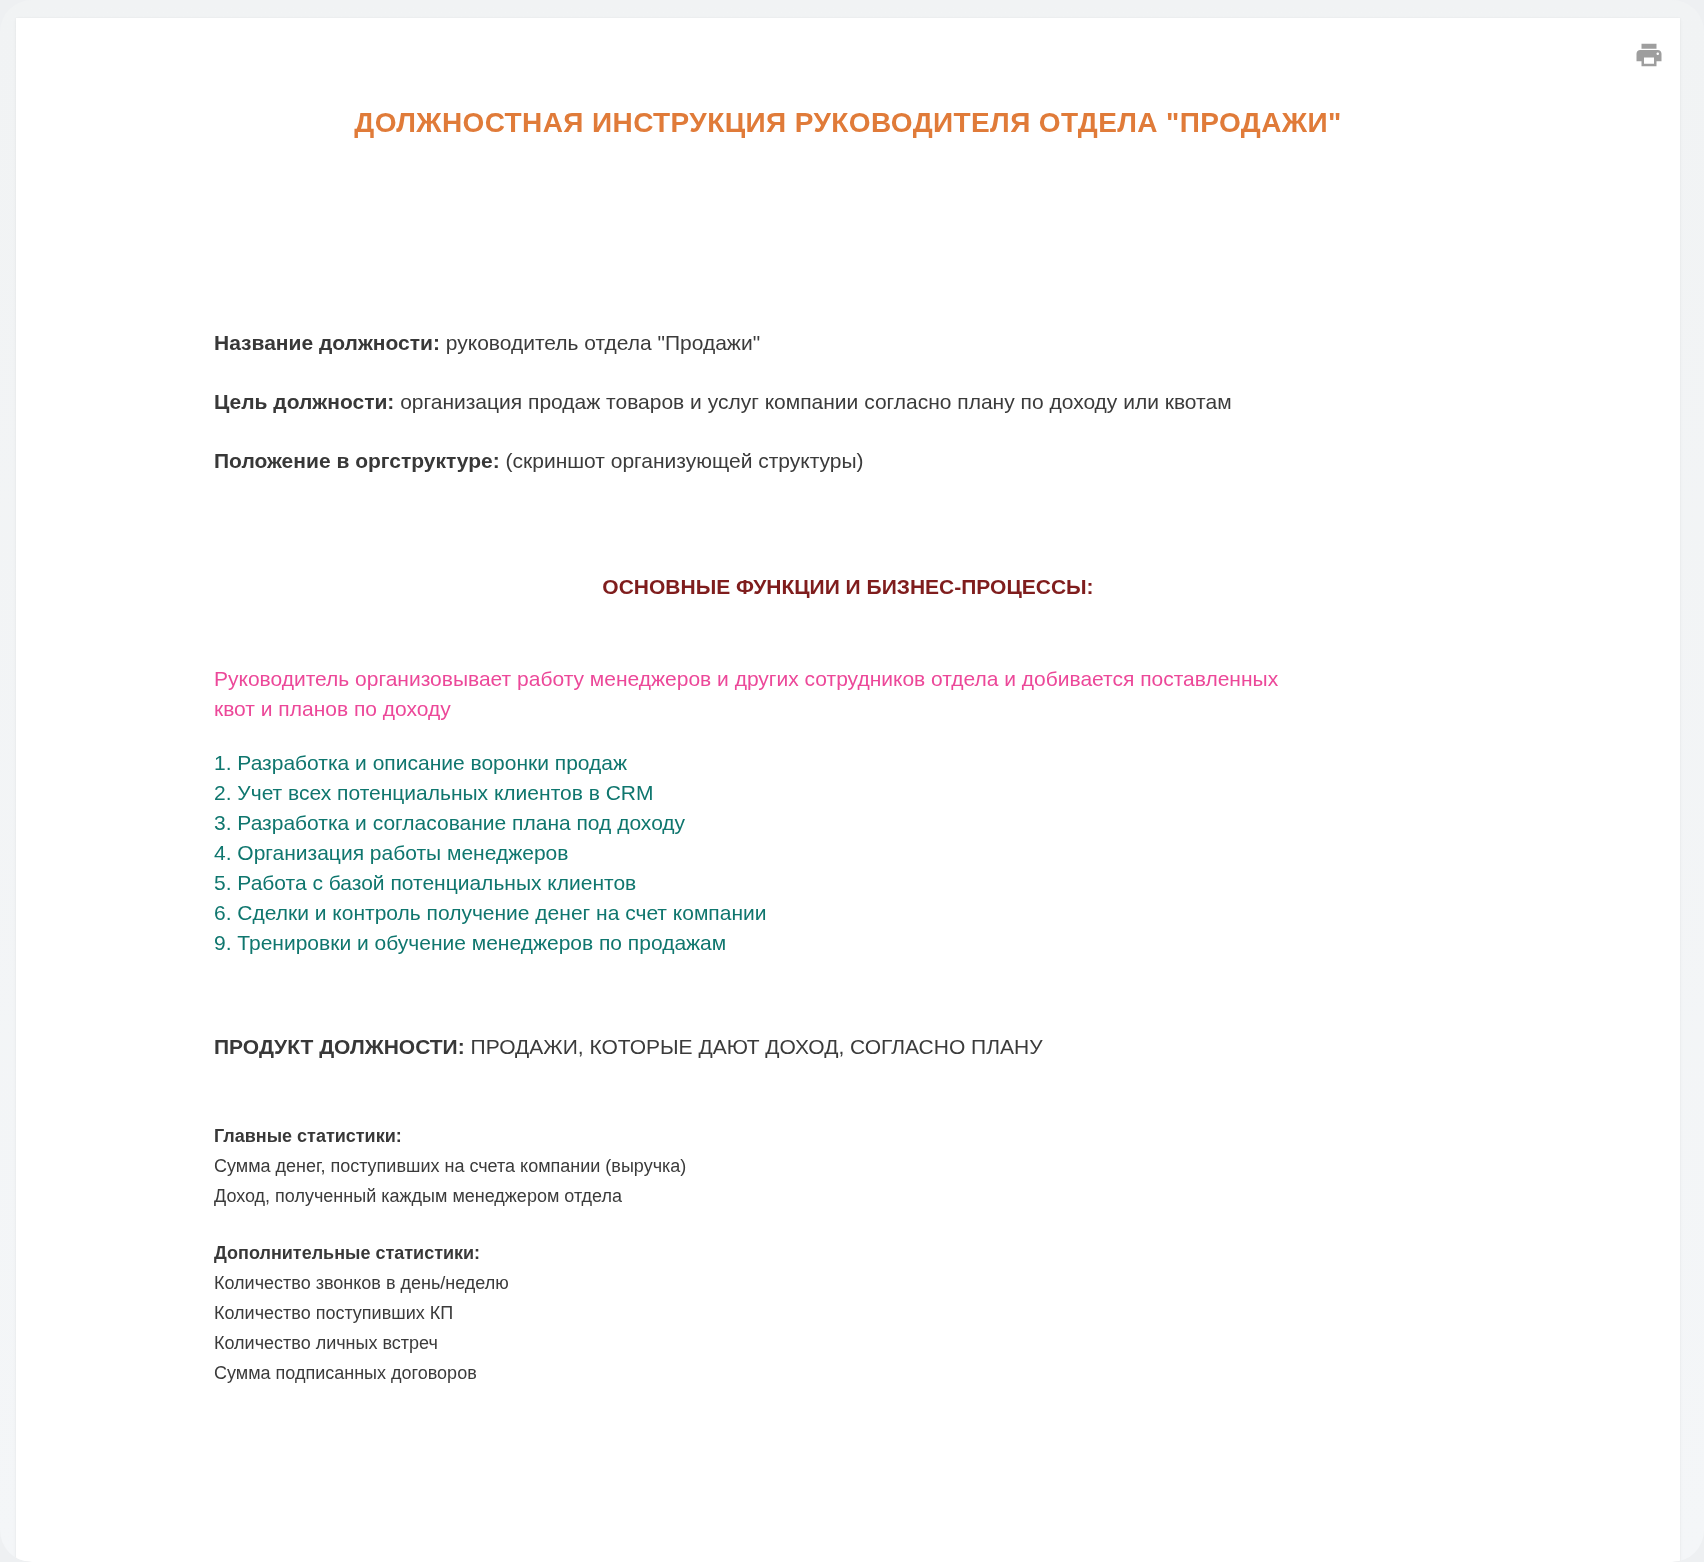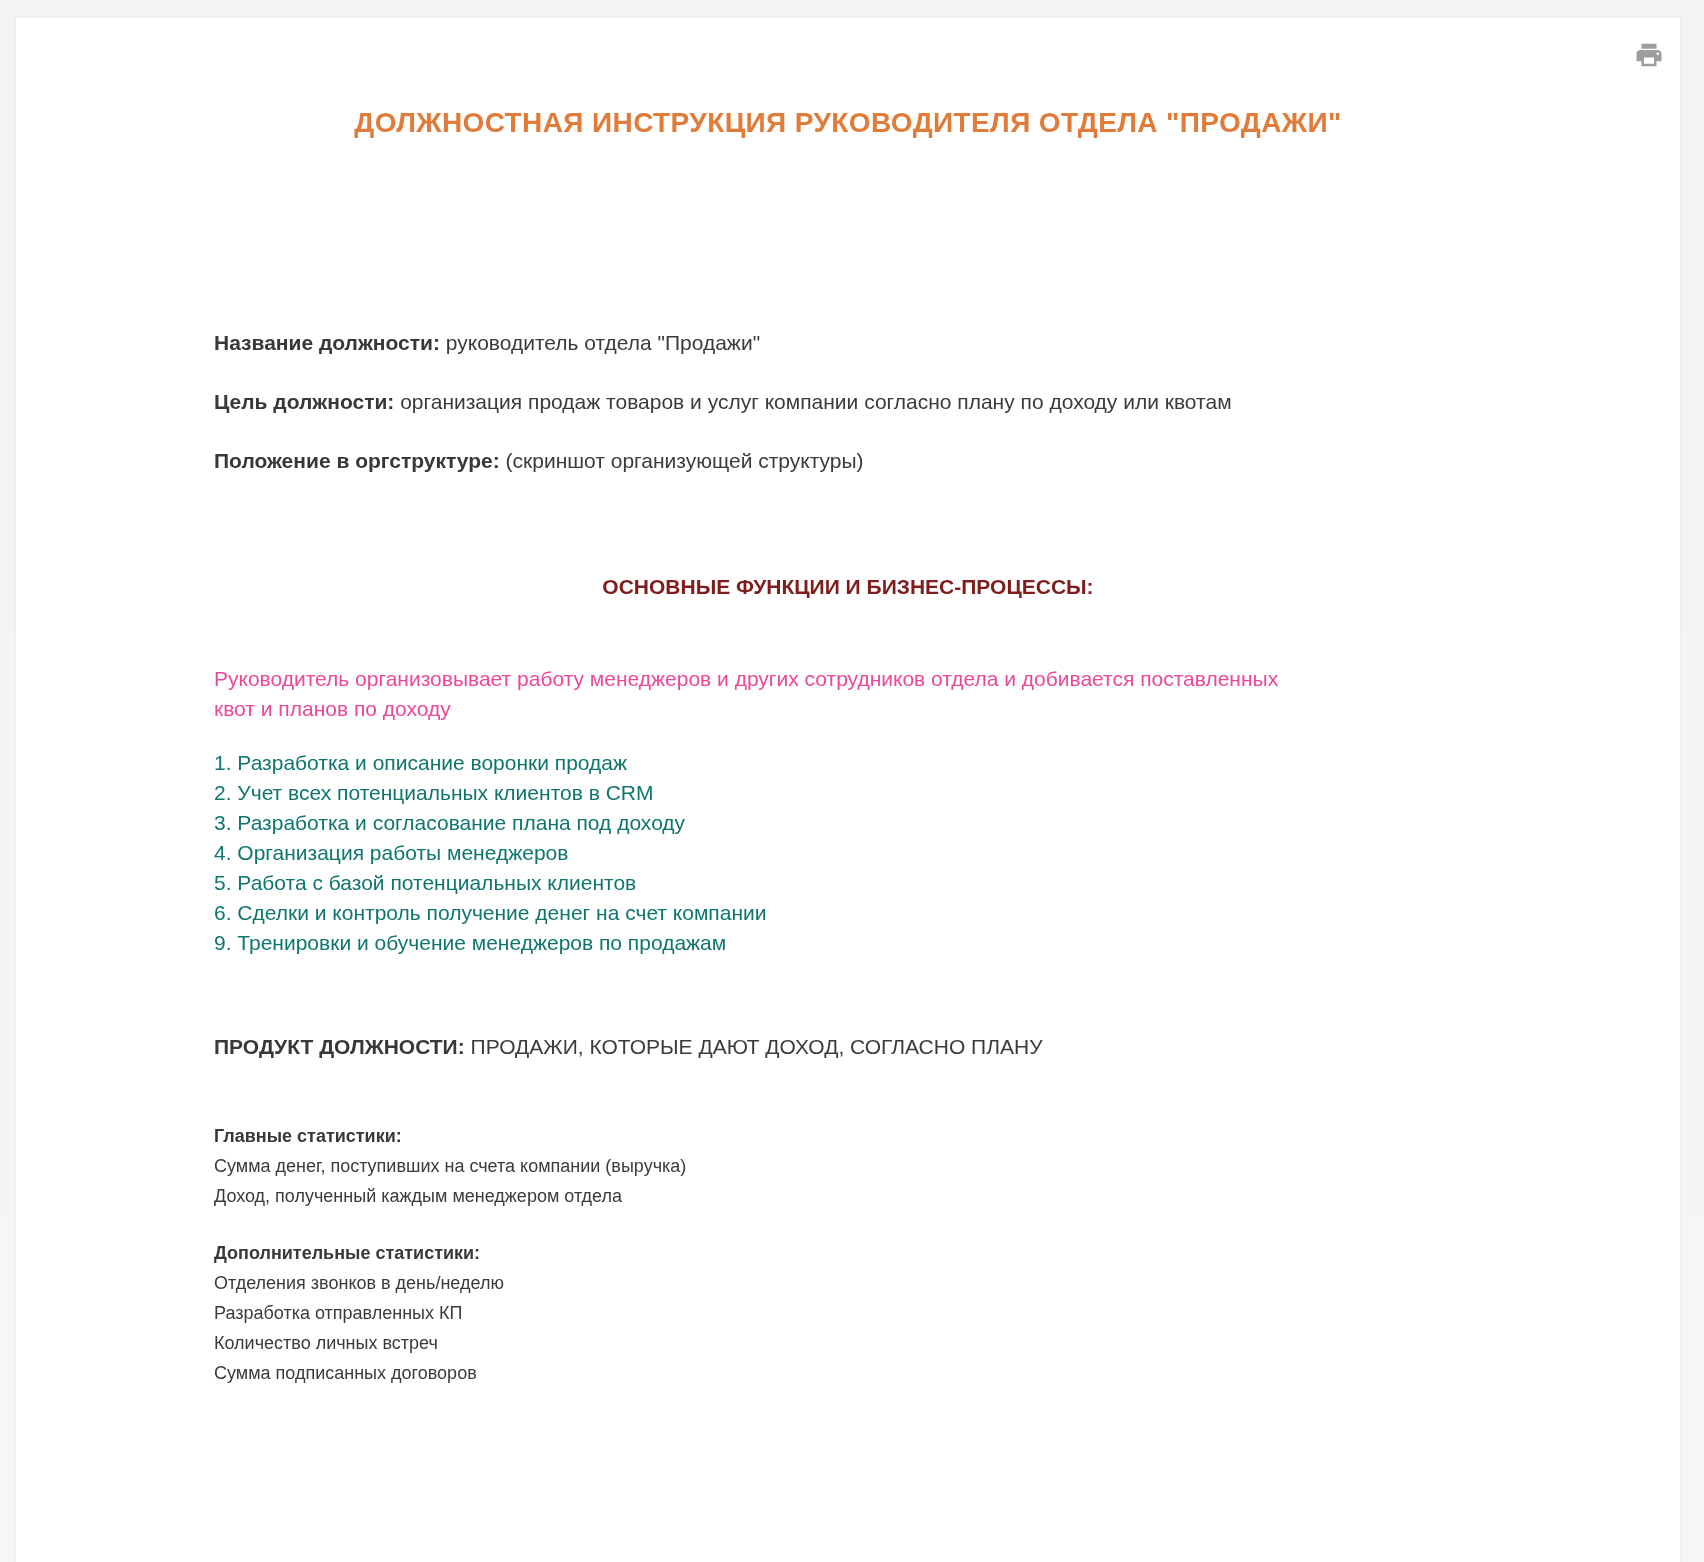--- a/index.html
+++ b/index.html
@@ -7,20 +7,21 @@
     padding: 0;
     background: #eef0f2;
     font-family: "Liberation Sans", "DejaVu Sans", sans-serif;
   }
   .page {
     position: relative;
     width: 1704px;
     height: 1562px;
     background: linear-gradient(180deg, #f1f3f4 0%, #f4f6f8 100%);
     overflow: hidden;
+    border-radius: 32px;
   }
   .card {
     position: absolute;
     left: 16px;
     top: 18px;
     width: 1664px;
     height: 1544px;
     box-sizing: border-box;
     background: #ffffff;
     box-shadow: 0 0 1px rgba(0,0,0,.08), 0 1px 4px rgba(0,0,0,.04);
@@ -145,20 +146,20 @@
     </p>
 
     <div class="stats stats-main">
       <div class="stats-heading">Главные статистики:</div>
       <div>Сумма денег, поступивших на счета компании (выручка)</div>
       <div>Доход, полученный каждым менеджером отдела</div>
     </div>
 
     <div class="stats stats-additional">
       <div class="stats-heading">Дополнительные статистики:</div>
-      <div>Отделения звонков в день/неделю</div>
-      <div>Разработка отправленных КП</div>
+      <div>Количество звонков в день/неделю</div>
+      <div>Количество поступивших КП</div>
       <div>Количество личных встреч</div>
       <div>Сумма подписанных договоров</div>
     </div>
 
   </div>
 </div>
 
 </body></html>

